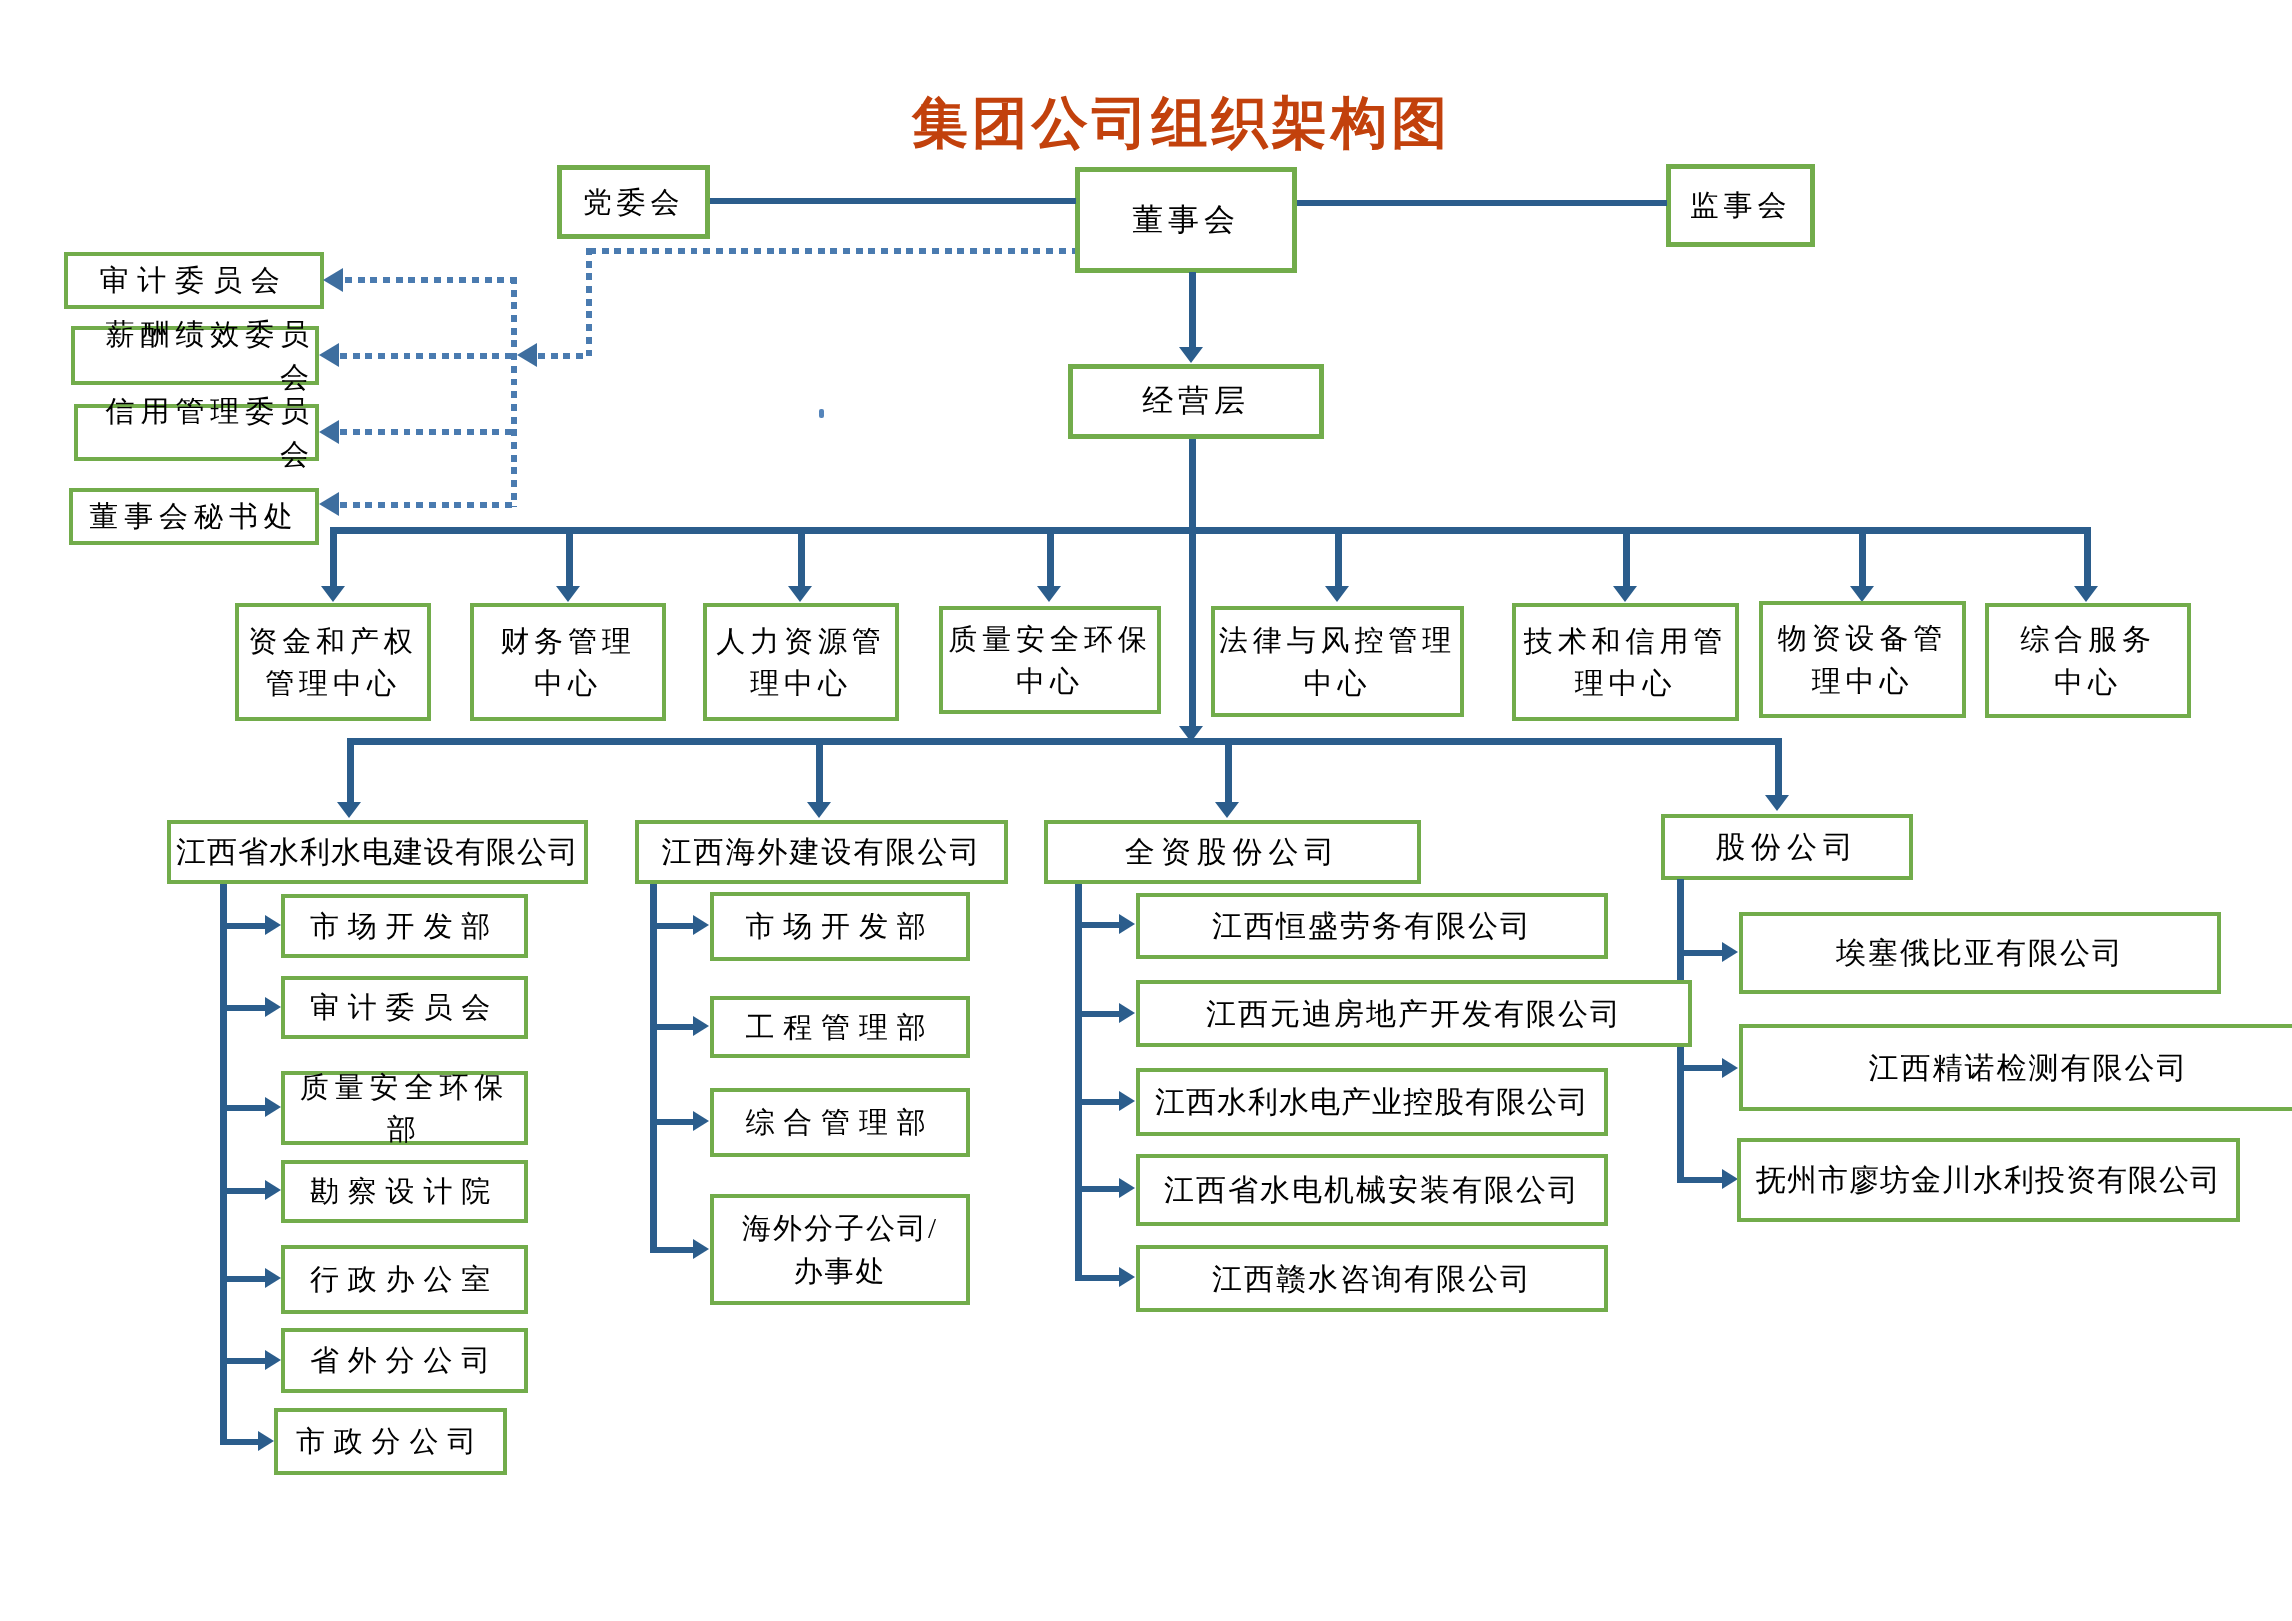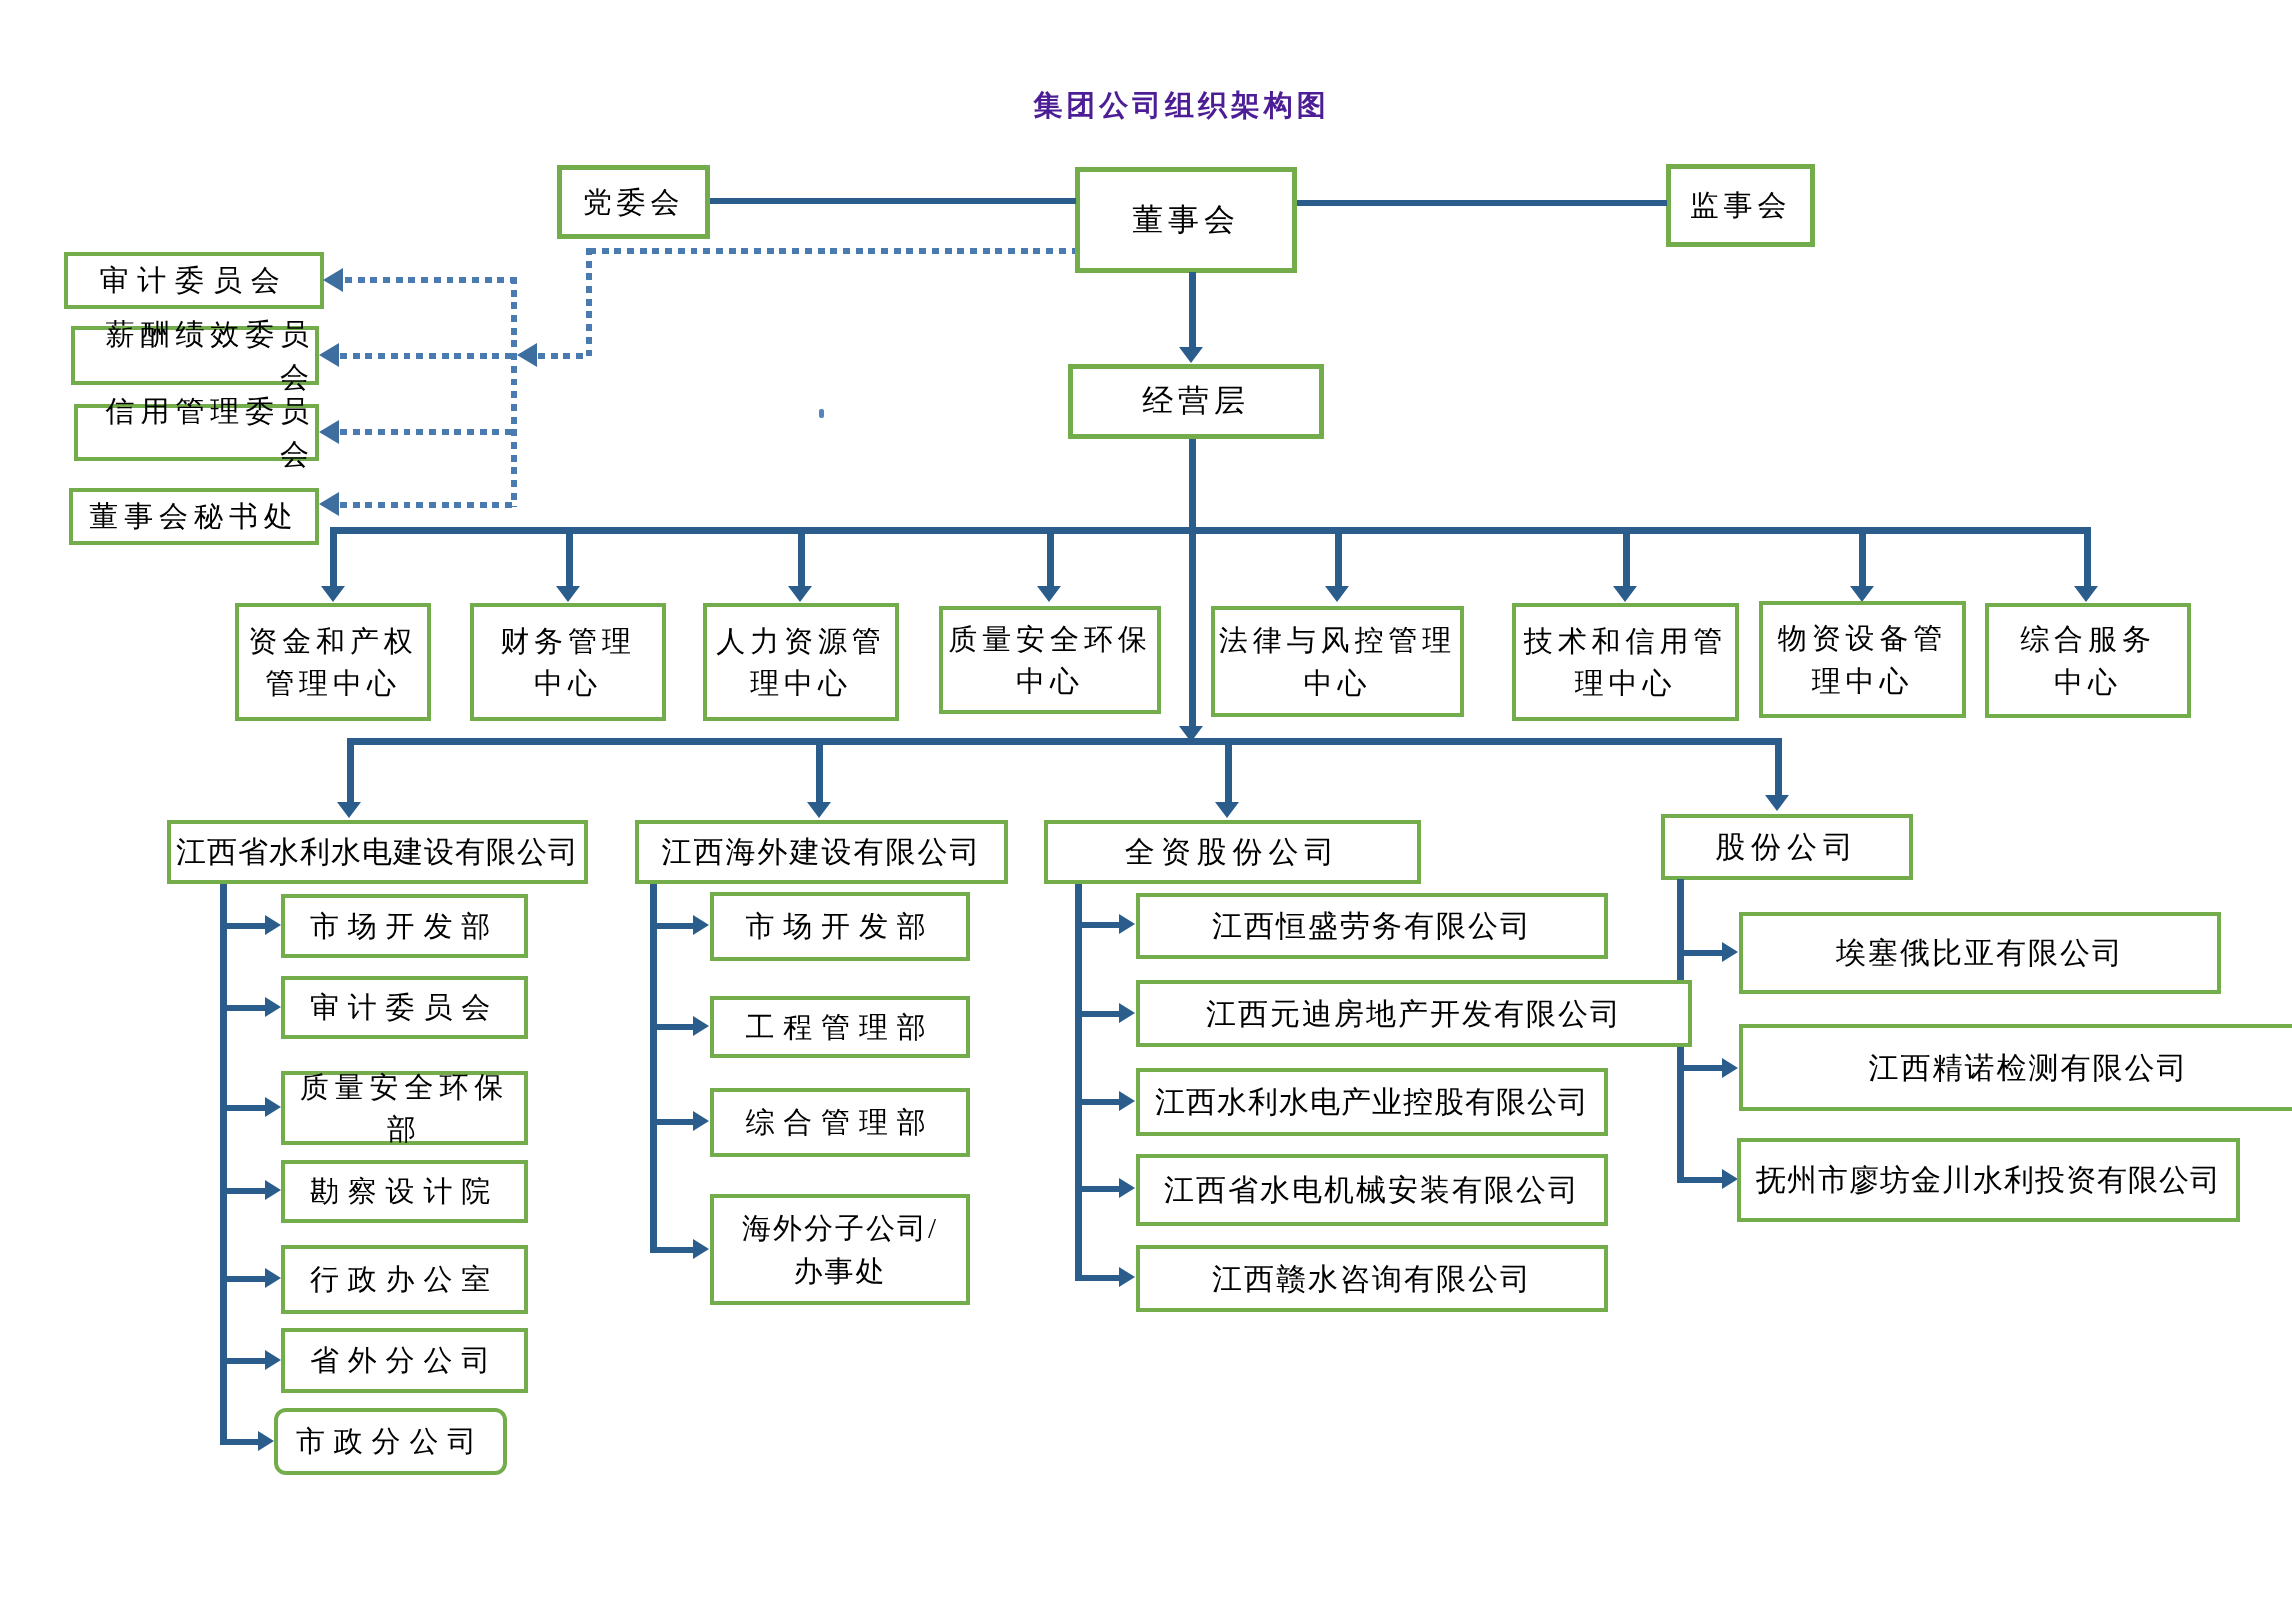--- a/index.html
+++ b/index.html
@@ -1,20 +1,20 @@
 <!DOCTYPE html>
 <html><head>
 <meta charset="utf-8">
 <style>
   html,body{margin:0;padding:0;background:#ffffff;}
   #canvas{position:relative;width:2293px;height:1621px;background:#ffffff;overflow:hidden;
           font-family:"Liberation Serif","DejaVu Serif",serif;}
   #title{position:absolute;left:765px;top:86px;width:833px;text-align:center;
          font-family:"Liberation Sans","DejaVu Sans",sans-serif;
-         font-weight:bold;font-size:29px;color:#4c1d95;letter-spacing:3.9px;}
+         font-weight:bold;font-size:56px;color:#c2410c;letter-spacing:3.9px;}
   .box{position:absolute;background:#fff;border:4.9px solid #72AC4B;box-sizing:border-box;
        display:flex;flex-direction:column;align-items:center;justify-content:center;
        font-size:29px;color:#000;text-align:center;line-height:1.45;letter-spacing:4.9px;}
   .b6{border-width:5.9px;}
   .ls8{letter-spacing:8.8px;}
   .ls6{letter-spacing:5.9px;}
   .ls2{letter-spacing:2px;}
   .ls1{letter-spacing:1px;}
   .fs31{font-size:30px;}
   .fs32{font-size:31px;}
@@ -215,21 +215,21 @@
     </div>
 
   <div class="hl6" style="left:220px;top:1358px;width:48px;"></div>
   <div class="a-right" style="left:265px;top:1350px;"></div>
   <div class="box ls8" style="left:281px;top:1328px;width:247px;height:65px;">
       <span>省外分公司</span>
     </div>
 
   <div class="hl6" style="left:220px;top:1439px;width:41px;"></div>
   <div class="a-right" style="left:258px;top:1431px;"></div>
-  <div class="box ls8" style="left:274px;top:1408px;width:233px;height:67px;border-radius:12px;">
+  <div class="box ls8" style="left:274px;top:1408px;width:233px;height:67px;">
       <span>市政分公司</span>
     </div>
 
   <div class="hl6" style="left:650px;top:923px;width:43px;"></div>
   <div class="a-right" style="left:693px;top:915px;"></div>
   <div class="box ls8" style="left:710px;top:892px;width:260px;height:69px;">
       <span>市场开发部</span>
     </div>
 
   <div class="hl6" style="left:650px;top:1024px;width:43px;"></div>

